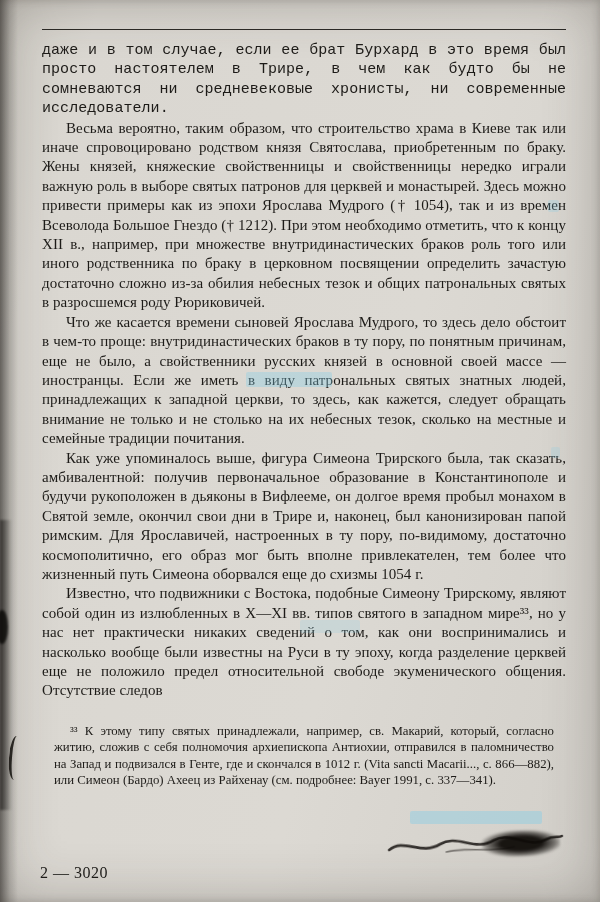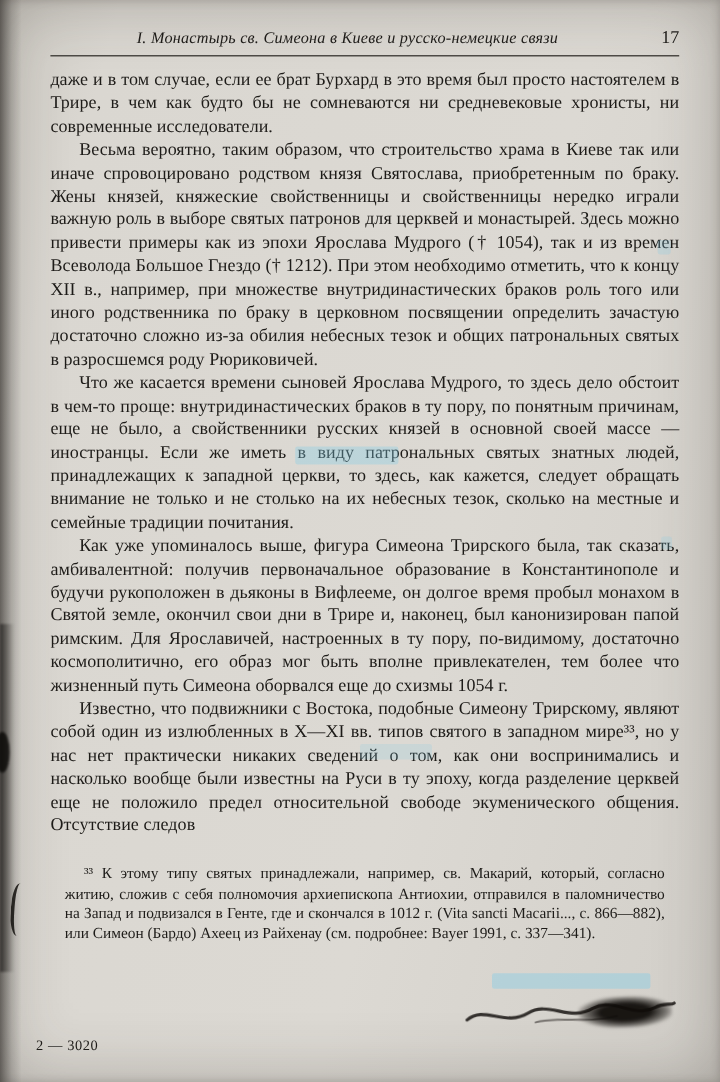--- a/index.html
+++ b/index.html
@@ -49,31 +49,31 @@
     margin: 5px 0 0 0;
   }
   .body-text {
     margin-top: 11px;
     font-size: 15px; line-height: 19.4px;
     text-align: justify;
     hyphens: auto; -webkit-hyphens: auto;
     letter-spacing: 0.05px;
   }
   .body-text p { margin: 0; text-indent: 24px; }
-  .body-text p.no-indent { text-indent: 0; }
+  .body-text p.no-indent { text-indent: 0; font-family: Liberation Mono, monospace; }
   .footnote {
     margin-top: 22px;
     font-size: 12.8px; line-height: 16.4px;
     text-align: justify;
     hyphens: auto; -webkit-hyphens: auto;
   }
   .footnote p { margin: 12px; text-indent: 16px; }
   .signature {
-    position: absolute; left: 30px; top: 864px;
-    font-size: 12px; letter-spacing: 0.5px;
+    position: absolute; left: 40px; top: 864px;
+    font-size: 16px; letter-spacing: 0.5px;
   }
   .stamp {
     position: absolute; left: 386px; top: 824px; width: 178px; height: 36px;
     transform: rotate(-2deg); pointer-events: none;
   }
   .stamp-blob {
     position: absolute; right: 4px; top: 8px; width: 78px; height: 26px;
     background: radial-gradient(ellipse at center, rgba(14,11,8,0.95) 0 38%, rgba(14,11,8,0.45) 62%, rgba(14,11,8,0) 76%);
     filter: blur(1.3px);
   }
@@ -93,24 +93,20 @@
 
 <div class="page">
 
   <div class="gutter"></div>
   <div class="gutter-dark"></div>
   <div class="mark-blob"></div>
   <div class="mark-bracket"></div>
 
   <div class="content">
 
-    <header class="page-header">
-      <div class="header-title">I.  Монастырь св. Симеона в Киеве и русско-немецкие связи</div>
-      <div class="page-number">17</div>
-    </header>
     <hr class="header-rule">
 
     <main class="body-text">
       <p class="no-indent">даже и в том случае, если ее брат Бурхард в это время был просто настоятелем в Трире, в чем как будто бы не сомневаются ни средневековые хронисты, ни современные исследователи.</p>
       <p>Весьма вероятно, таким образом, что строительство храма в Киеве так или иначе спровоцировано родством князя Святослава, приобретенным по браку. Жены князей, княжеские свойственницы и свойственницы нередко играли важную роль в выборе святых патронов для церквей и монастырей. Здесь можно привести примеры как из эпохи Ярослава Мудрого († 1054), так и из времен Всеволода Большое Гнездо († 1212). При этом необходимо отметить, что к концу XII в., например, при множестве внутридинастических браков роль того или иного родственника по браку в церковном посвящении определить зачастую достаточно сложно из-за обилия небесных тезок и общих патрональных святых в разросшемся роду Рюриковичей.</p>
       <p>Что же касается времени сыновей Ярослава Мудрого, то здесь дело обстоит в чем-то проще: внутридинастических браков в ту пору, по понятным причинам, еще не было, а свойственники русских князей в основной своей массе — иностранцы. Если же иметь в виду патрональных святых знатных людей, принадлежащих к западной церкви, то здесь, как кажется, следует обращать внимание не только и не столько на их небесных тезок, сколько на местные и семейные традиции почитания.</p>
       <p>Как уже упоминалось выше, фигура Симеона Трирского была, так сказать, амбивалентной: получив первоначальное образование в Константинополе и будучи рукоположен в дьяконы в Вифлееме, он долгое время пробыл монахом в Святой земле, окончил свои дни в Трире и, наконец, был канонизирован папой римским. Для Ярославичей, настроенных в ту пору, по-видимому, достаточно космополитично, его образ мог быть вполне привлекателен, тем более что жизненный путь Симеона оборвался еще до схизмы 1054 г.</p>
       <p>Известно, что подвижники с Востока, подобные Симеону Трирскому, являют собой один из излюбленных в X—XI вв. типов святого в западном мире³³, но у нас нет практически никаких сведений о том, как они воспринимались и насколько вообще были известны на Руси в ту эпоху, когда разделение церквей еще не положило предел относительной свободе экуменического общения. Отсутствие следов</p>
     </main>
 

